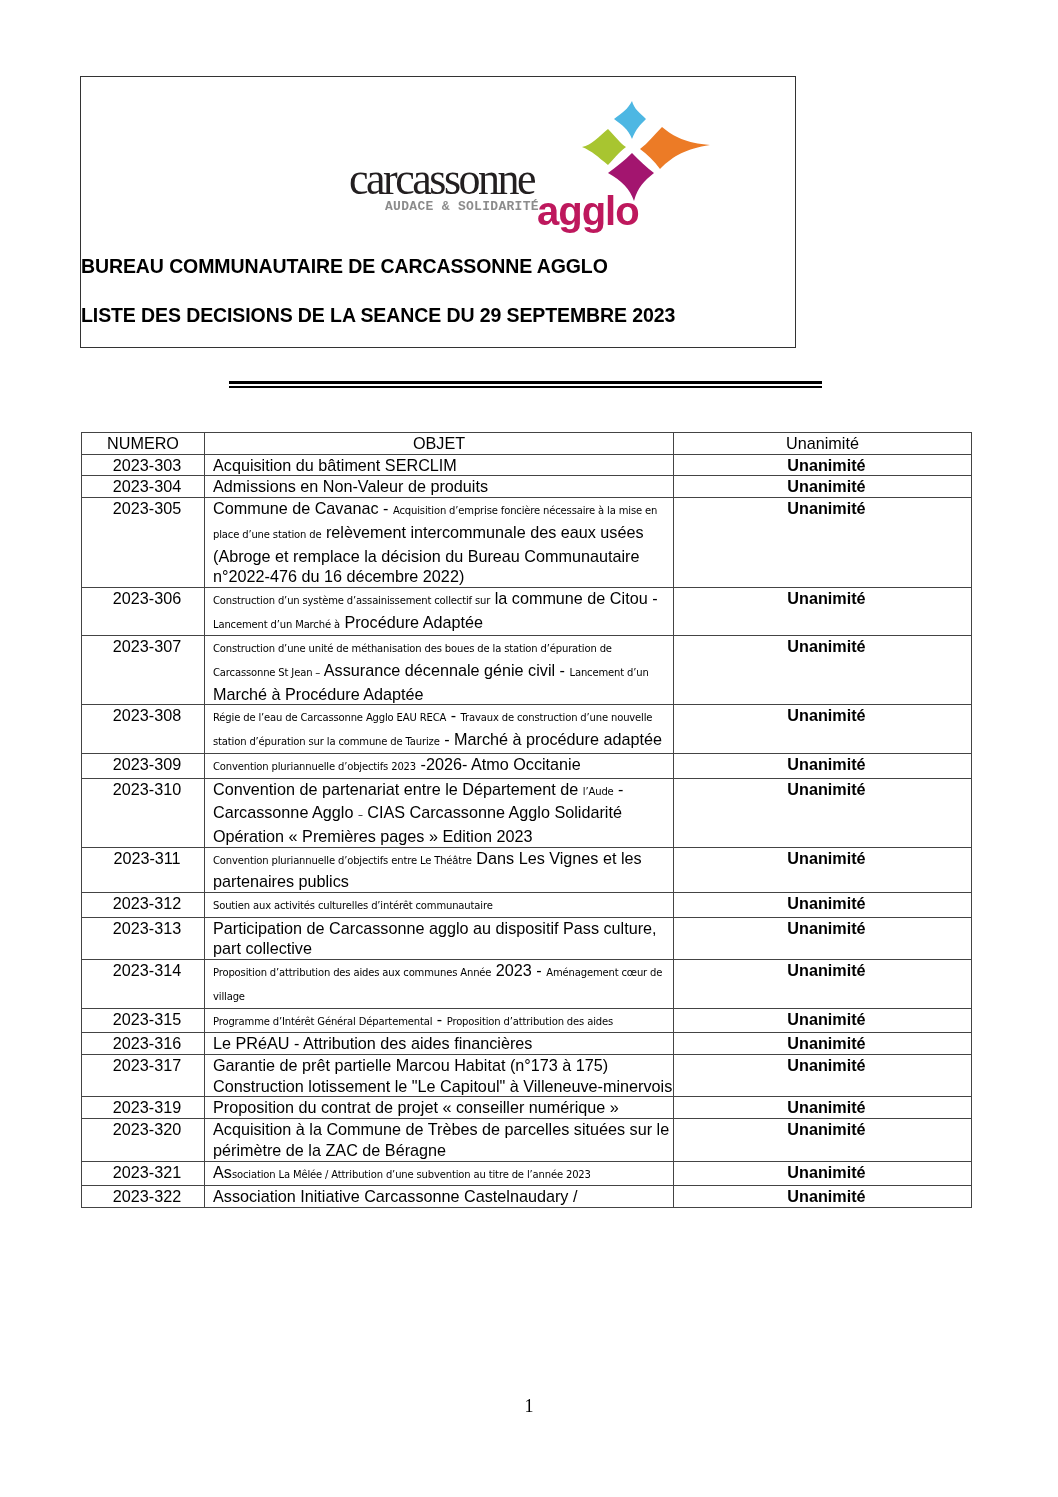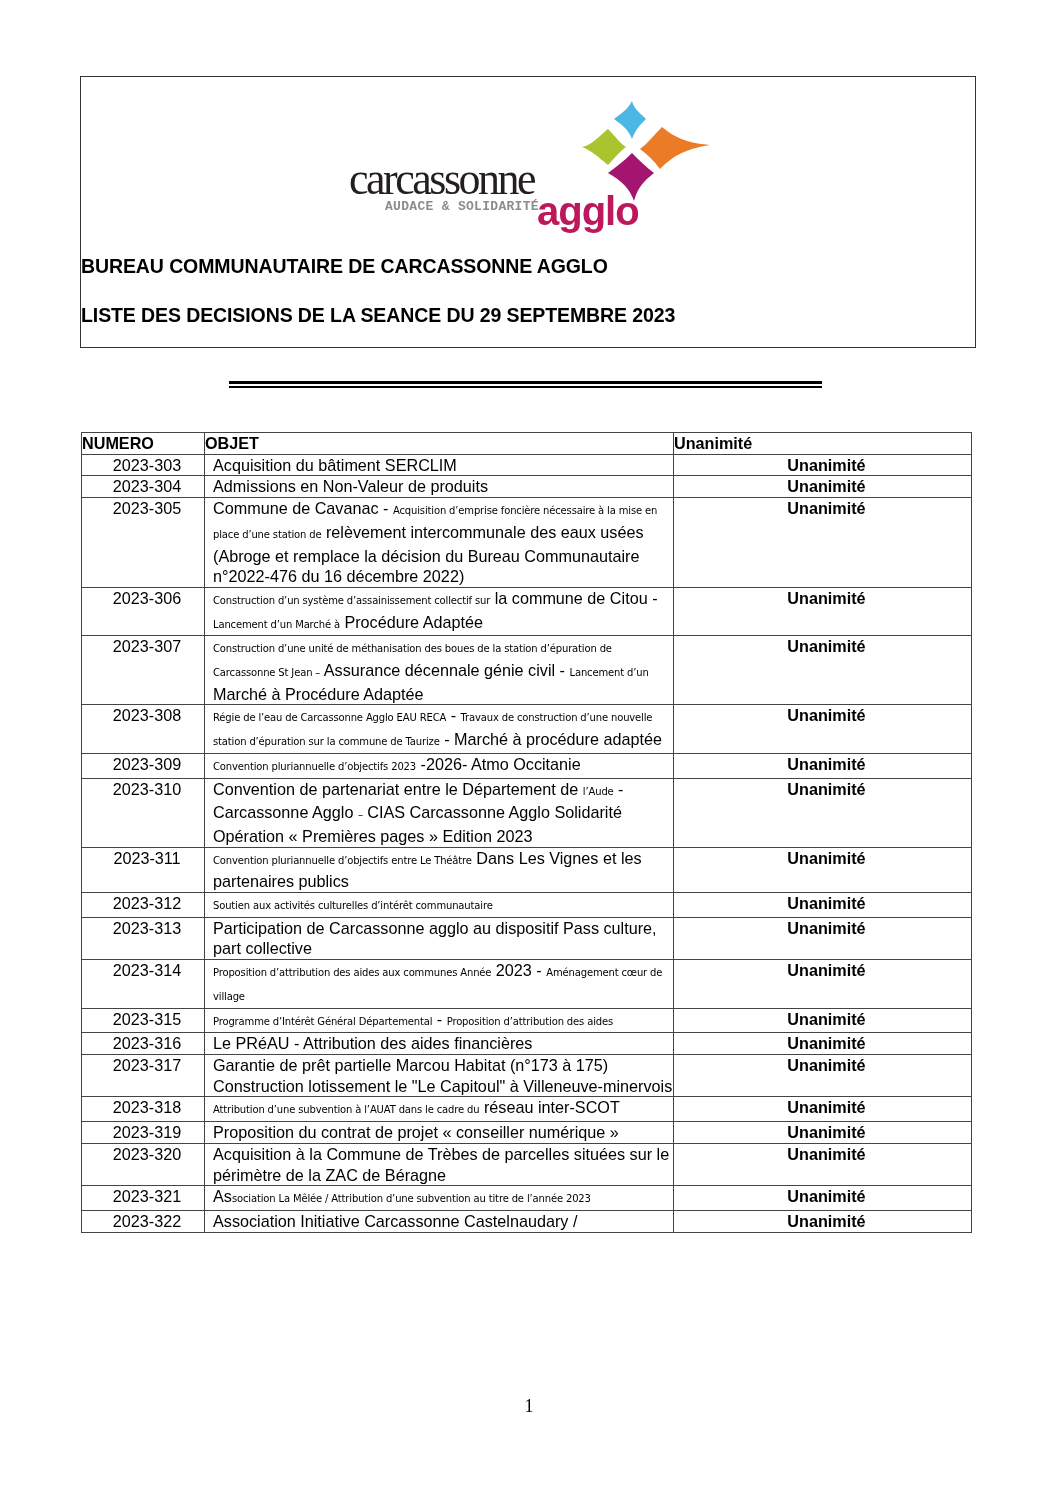--- a/index.html
+++ b/index.html
@@ -1,21 +1,21 @@
 <!DOCTYPE html>
 <html><head>
   <meta charset="utf-8">
   <style>
     html, body { margin: 0; padding: 0; background: #ffffff; }
     body {
       width: 1058px; height: 1497px; position: relative; overflow: hidden;
       font-family: "Liberation Sans", sans-serif; color: #000;
     }
     .header-box {
-      position: absolute; left: 80px; top: 76px; width: 896px; height: 272px;
+      position: absolute; left: 80px; top: 76px; width: 716px; height: 272px;
       border: 1px solid #333; box-sizing: border-box;
     }
     .logo {
       position: absolute; left: 268px; top: 20px; width: 360px; height: 140px;
     }
     .logo-word {
       position: absolute; left: 0; top: 60px;
       font-family: "Liberation Serif", serif; font-size: 44px; letter-spacing: -2.5px;
       color: #231f20; line-height: 1; transform: scaleY(1.05);
     }
@@ -43,21 +43,21 @@
     .double-rule .r2 { position: absolute; left: 0; top: 5px; width: 100%; height: 2px; background: #000; }
 
     table.decisions {
       position: absolute; left: 81px; top: 432px; width: 890px;
       border-collapse: collapse; table-layout: fixed;
       font-size: 16.2px; line-height: 20.7px;
     }
     table.decisions td, table.decisions th {
       border: 1px solid #444; padding: 0 0 0 8px; vertical-align: top;
     }
-    table.decisions th { font-weight: bold; text-align: left; padding: 0; }
+    table.decisions th { font-weight: normal; text-align: center; padding: 0; }
     col.c-num { width: 123px; }
     col.c-obj { width: 469px; }
     col.c-vote { width: 298px; }
     td.num { text-align: center; vertical-align: middle; padding: 0; }
     td.vote { text-align: center; font-weight: bold; padding: 0; }
     td.obj { padding-left: 9px; padding-right: 4px; margin-left: 48px; }
     .em { font-family: "DejaVu Sans", sans-serif; font-size: 10px; letter-spacing: -0.15px; }
     .page-number {
       position: absolute; left: 0; width: 1058px; top: 1396px; text-align: center;
       font-family: "Liberation Serif", serif; font-size: 18px;
@@ -170,25 +170,20 @@
         <td class="num">2023-316</td>
         <td class="obj"><span>Le PRéAU - Attribution des aides financières</span></td>
         <td class="vote">Unanimité</td>
       </tr>
       <tr>
         <td class="num">2023-317</td>
         <td class="obj"><span>Garantie de prêt partielle Marcou Habitat (n°173 à 175) Construction lotissement le "Le Capitoul" à Villeneuve-minervois</span></td>
         <td class="vote">Unanimité</td>
       </tr>
       <tr>
-        <td class="num">2023-318</td>
-        <td class="obj"><span class="em">Attribution d’une subvention à l’AUAT dans le cadre du</span><span> réseau inter-SCOT</span></td>
-        <td class="vote">Unanimité</td>
-      </tr>
-      <tr>
         <td class="num">2023-319</td>
         <td class="obj"><span>Proposition du contrat de projet « conseiller numérique »</span></td>
         <td class="vote">Unanimité</td>
       </tr>
       <tr>
         <td class="num">2023-320</td>
         <td class="obj"><span>Acquisition à la Commune de Trèbes de parcelles situées sur le périmètre de la ZAC de Béragne</span></td>
         <td class="vote">Unanimité</td>
       </tr>
       <tr>

